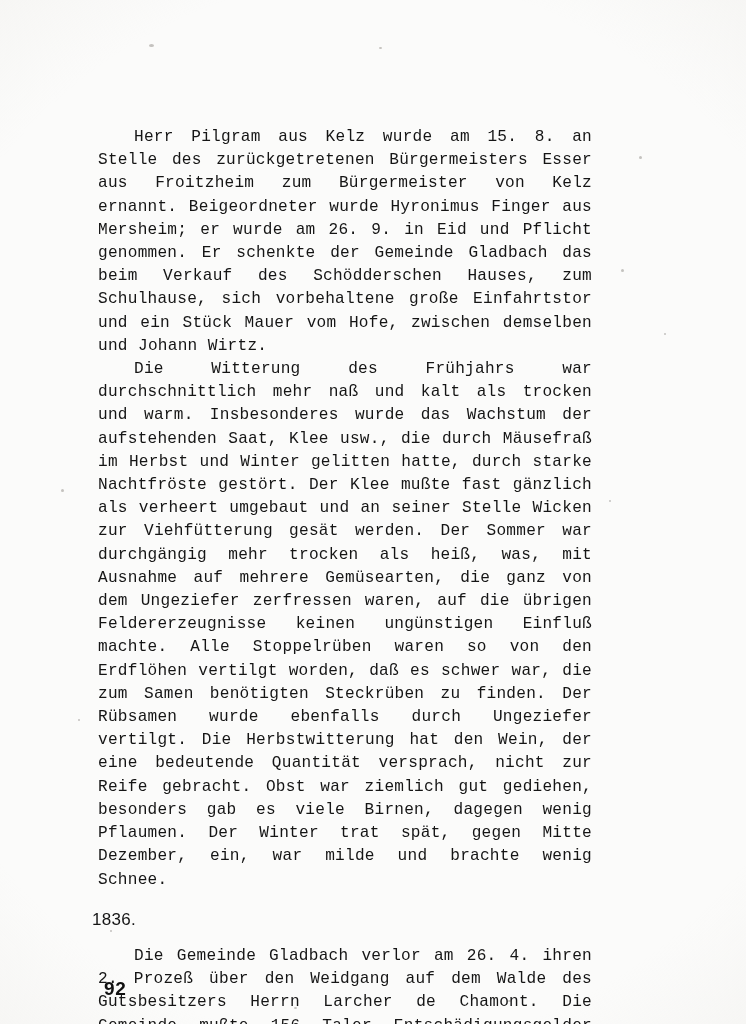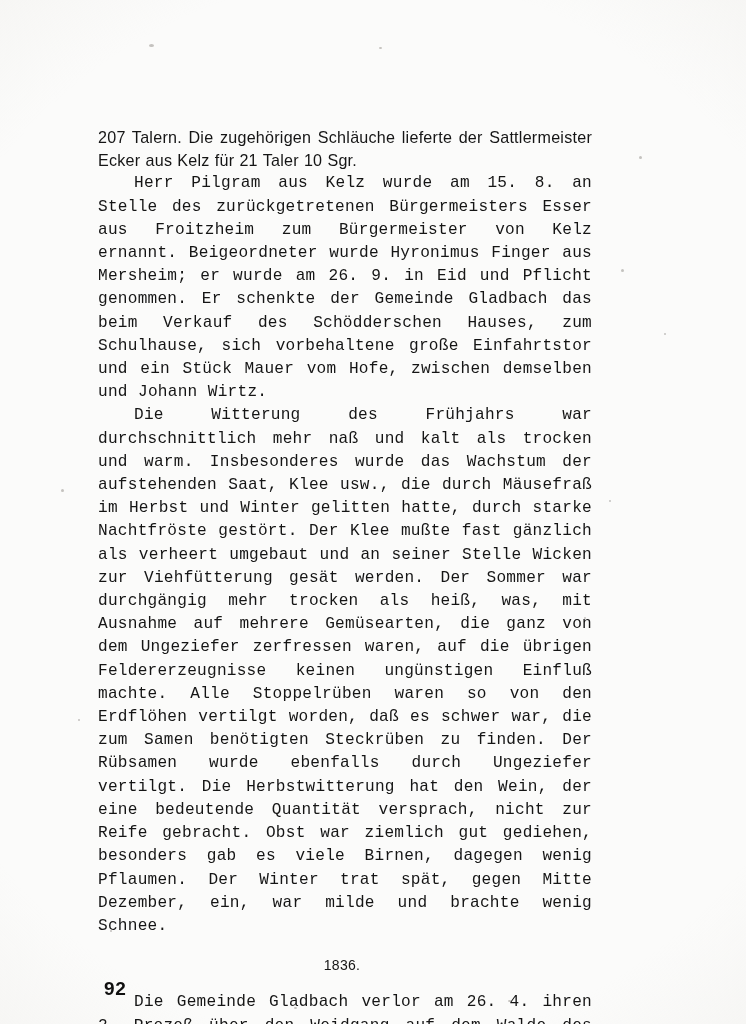--- a/index.html
+++ b/index.html
@@ -71,24 +71,24 @@
     text-indent: 36px;
     font-family: Liberation Mono, monospace;
   }
 
   
   .year-heading {
     margin: 0;
     padding-top: 16px;
     padding-bottom: 14px;
     color: #151515;
-    font-size: 14px;
+    font-size: 17px;
     line-height: 23.2px;
     letter-spacing: 0.3px;
-    text-align: center;
+    text-align: left;
     text-indent: -6px;
   }
 
   
   .folio {
     position: absolute;
     left: 104px;
     top: 978px;
     color: #101010;
     font-size: 19px;
@@ -112,21 +112,20 @@
       <div class="speck" style="left: 78px; top: 719px; width: 2px; height: 2px;"></div>
       <div class="speck" style="left: 508px; top: 1000px; width: 3px; height: 2px;"></div>
       <div class="speck" style="left: 294px; top: 1007px; width: 3px; height: 2px;"></div>
       <div class="speck" style="left: 664px; top: 333px; width: 2px; height: 2px;"></div>
       <div class="speck" style="left: 110px; top: 930px; width: 2px; height: 2px;"></div>
       <div class="speck" style="left: 584px; top: 617px; width: 2px; height: 2px;"></div>
     </div>
 
   <div class="textblock">
 
-    <p class="para">207 Talern. Die zugehörigen Schläuche lieferte der Sattlermeister Ecker aus Kelz für 21 Taler 10 Sgr.</p>
 
     <p class="para indent">Herr Pilgram aus Kelz wurde am 15. 8. an Stelle des zurückgetretenen Bürgermeisters Esser aus Froitzheim zum Bürgermeister von Kelz ernannt. Beigeordneter wurde Hyronimus Finger aus Mersheim; er wurde am 26. 9. in Eid und Pflicht genommen. Er schenkte der Gemeinde Gladbach das beim Verkauf des Schödderschen Hauses, zum Schulhause, sich vorbehaltene große Einfahrtstor und ein Stück Mauer vom Hofe, zwischen demselben und Johann Wirtz.</p>
 
     <p class="para indent">Die Witterung des Frühjahrs war durchschnittlich mehr naß und kalt als trocken und warm. Insbesonderes wurde das Wachstum der aufstehenden Saat, Klee usw., die durch Mäusefraß im Herbst und Winter gelitten hatte, durch starke Nachtfröste gestört. Der Klee mußte fast gänzlich als verheert umgebaut und an seiner Stelle Wicken zur Viehfütterung gesät werden. Der Sommer war durchgängig mehr trocken als heiß, was, mit Ausnahme auf mehrere Gemüsearten, die ganz von dem Ungeziefer zerfressen waren, auf die übrigen Feldererzeugnisse keinen ungünstigen Einfluß machte. Alle Stoppelrüben waren so von den Erdflöhen vertilgt worden, daß es schwer war, die zum Samen benötigten Steckrüben zu finden. Der Rübsamen wurde ebenfalls durch Ungeziefer vertilgt. Die Herbstwitterung hat den Wein, der eine bedeutende Quantität versprach, nicht zur Reife gebracht. Obst war ziemlich gut gediehen, besonders gab es viele Birnen, dagegen wenig Pflaumen. Der Winter trat spät, gegen Mitte Dezember, ein, war milde und brachte wenig Schnee.</p>
 
     <p class="year-heading">1836.</p>
 
     <p class="para indent">Die Gemeinde Gladbach verlor am 26. 4. ihren 2. Prozeß über den Weidgang auf dem Walde des Gutsbesitzers Herrn Larcher de Chamont. Die Gemeinde mußte 156 Taler Entschädigungsgelder zahlen, die zur Hälfte auf die Klassensteuer und zur anderen Hälfte auf das den Schweidgang besuchende Vieh umgelegt wurden.</p>
 
 

